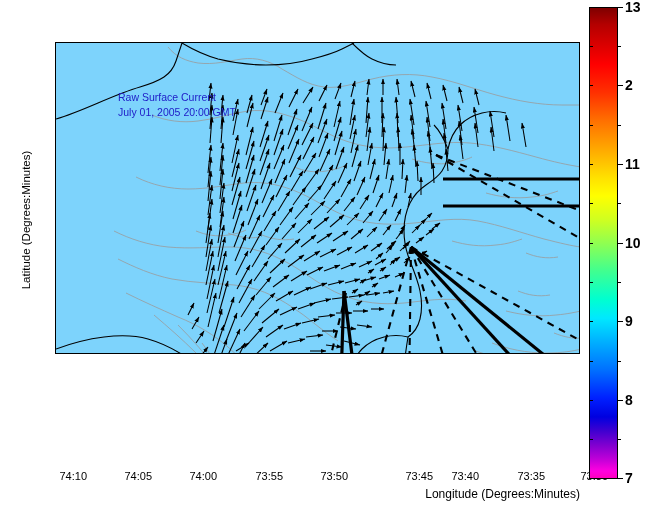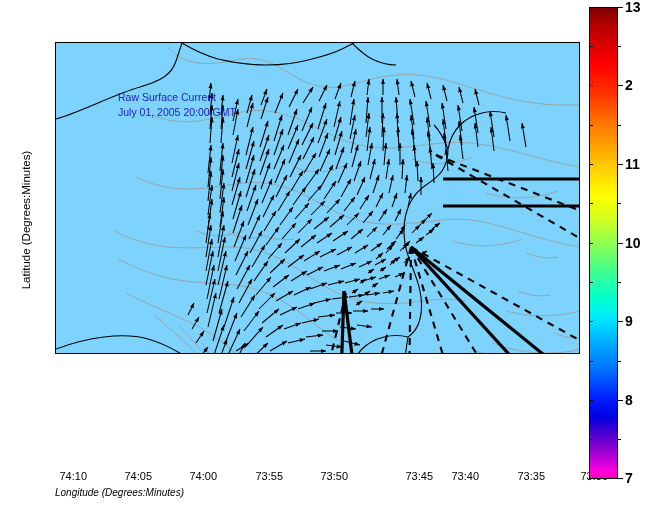--- a/index.html
+++ b/index.html
@@ -31,22 +31,22 @@
   }
   #ytick-labels{position:absolute;left:0;top:0;width:51px;height:515px;}
   .xtick-label{
     position:absolute;top:0;width:60px;margin-left:-30px;text-align:right;
     font-size:11px;color:#000;white-space:nowrap;
   }
   #xtick-labels{position:absolute;left:0;top:470px;width:651px;height:16px;}
 
   
   #xlabel{
-    position:absolute;left:55px;top:487px;width:525px;text-align:left;
-    font-size:10px;color:#000;font-style:italic;
+    position:absolute;left:55px;top:487px;width:525px;text-align:right;
+    font-size:12px;color:#000;
   }
   #ylabel{
     position:absolute;left:-84px;top:214px;width:220px;text-align:center;
     font-size:11.5px;color:#000;
     transform:rotate(-90deg);transform-origin:50% 50%;
   }
 
   
   #annotation{
     position:absolute;left:62px;top:47px;

